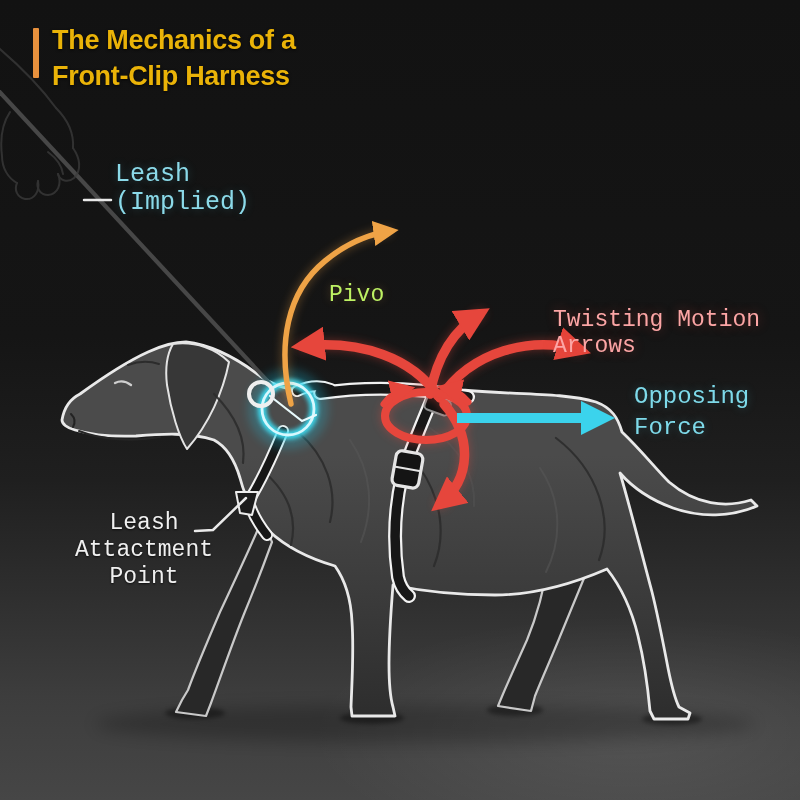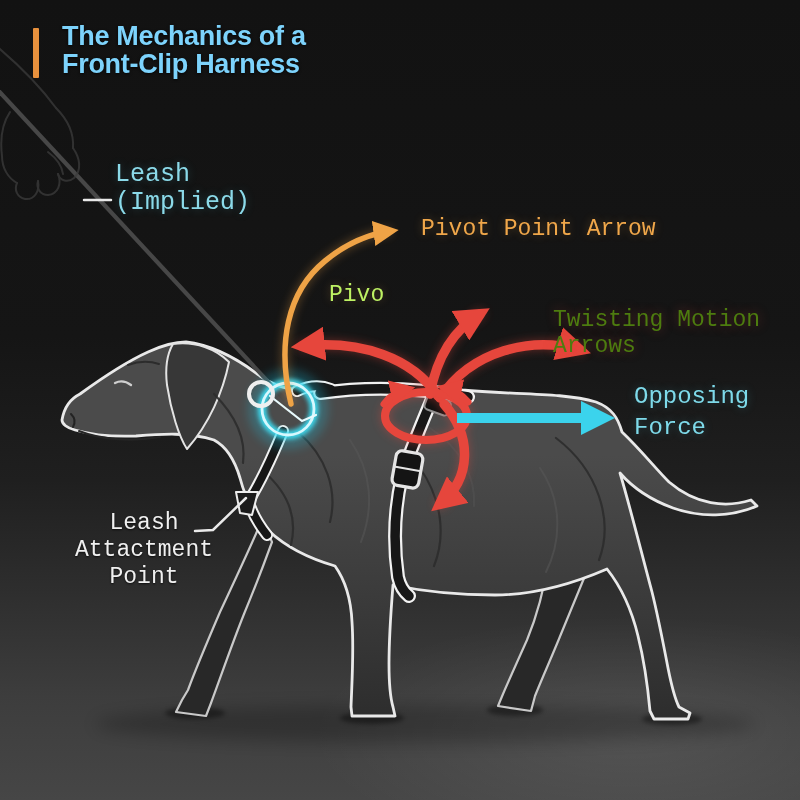--- a/index.html
+++ b/index.html
@@ -4,27 +4,27 @@
 <style>
   html,body{margin:0;padding:0;background:#0c0c0c;}
   .stage{
     position:relative;width:800px;height:800px;overflow:hidden;
     font-family:"Liberation Sans",sans-serif;background:#141414;
   }
   .stage svg{position:absolute;left:0;top:0;}
   .label{position:absolute;white-space:pre-line;font-weight:400;font-family:Liberation Mono, monospace;}
   .title-bar{position:absolute;left:33px;top:28px;width:6px;height:50px;background:#E8913D;border-radius:1px;}
   .title{
-    position:absolute;left:62px;top:22px;font-size:27px;font-weight:700;line-height:28px;
-    color:#7dd3fc;letter-spacing:-0.3px;white-space:pre-line;text-shadow:0 1px 3px rgba(0,0,0,.7);
+    position:absolute;left:52px;top:22px;font-size:27px;font-weight:700;line-height:36px;
+    color:#eab308;letter-spacing:-0.3px;white-space:pre-line;text-shadow:0 1px 3px rgba(0,0,0,.7);
   }
   #lbl-leash-implied{left:115px;top:161px;font-size:25px;line-height:28px;color:#8BDAE9;text-shadow:0 0 10px rgba(80,210,235,.25);}
   #lbl-pivot{left:421px;top:216px;font-size:23px;color:#F0A74A;text-shadow:0 0 10px rgba(240,167,74,.3);}
   #lbl-pivo{left:329px;top:282px;font-size:23px;color:#bef264;text-shadow:0 0 10px rgba(240,167,74,.3);}
-  #lbl-twist{left:553px;top:307px;font-size:23px;color:#4d7c0f;text-shadow:0 0 12px rgba(230,70,60,.35);}
+  #lbl-twist{left:553px;top:307px;font-size:23px;color:#fca5a5;text-shadow:0 0 12px rgba(230,70,60,.35);}
   #lbl-oppose{left:634px;top:381px;font-size:24px;line-height:31px;color:#7EDAEA;text-shadow:0 0 10px rgba(80,210,235,.25);}
   #lbl-attach{left:38px;top:510px;width:212px;text-align:center;font-size:23px;line-height:27px;color:#F0F0F0;text-shadow:0 1px 2px rgba(0,0,0,.7);}
 </style>
 </head>
 <body>
 
 <div class="stage">
 
 <svg width="800" height="800" viewBox="0 0 800 800">
   <defs>
@@ -176,21 +176,20 @@
     <path d="M195 531 L213 530 L246 498"></path>
   </g>
 </svg>
 
 <div class="title-bar"></div>
 <div class="title">The Mechanics of a
 Front-Clip Harness</div>
 
 <div class="label" id="lbl-leash-implied">Leash
 (Implied)</div>
-<div class="label" id="lbl-pivot">Pivot Point Arrow</div>
 <div class="label" id="lbl-pivo">Pivo</div>
 <div class="label" id="lbl-twist">Twisting Motion Arrows</div>
 <div class="label" id="lbl-oppose">Opposing
 Force</div>
 <div class="label" id="lbl-attach">Leash
 Attactment Point</div>
 
 </div>
 
 </body></html>

